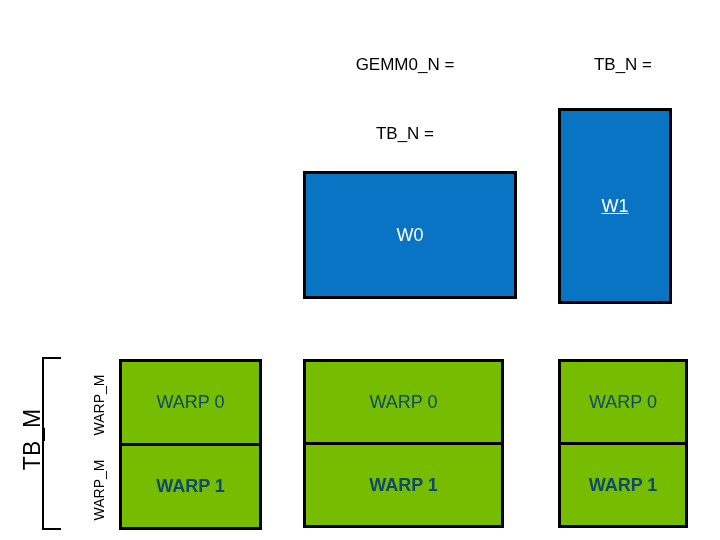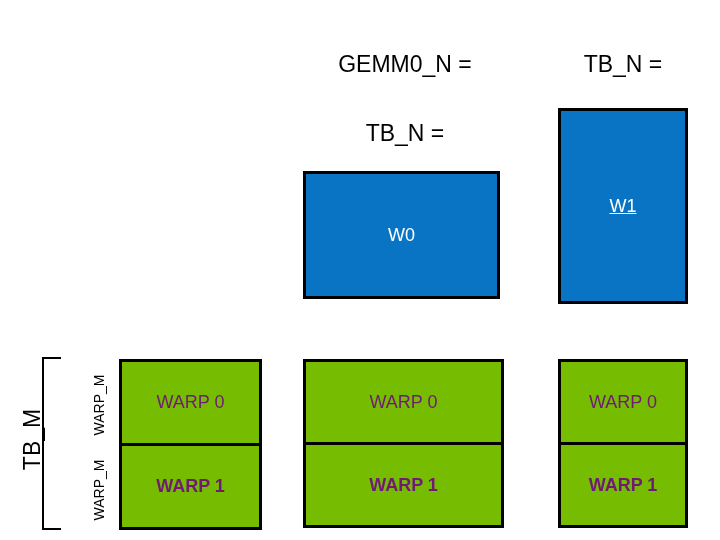--- a/index.html
+++ b/index.html
@@ -19,21 +19,21 @@
     position: relative;
     width: 720px;
     height: 540px;
     background: #ffffff;
   }
 
   
   .col-caption {
     position: absolute;
     text-align: center;
-    font-size: 23px;
+    font-size: 17px;
     line-height: 23px;
     color: #000000;
     white-space: pre;
     letter-spacing: 0px;
   }
   #caption-gemm0 {
     left: 305px;
     top: 7px;
     width: 200px;
   }
@@ -54,44 +54,44 @@
     box-sizing: border-box;
     display: flex;
     align-items: center;
     justify-content: center;
     color: #ffffff;
     font-size: 18px;
   }
   #box-w0 {
     left: 303px;
     top: 171px;
-    width: 197px;
+    width: 214px;
     height: 128px;
   }
   #box-w1 {
     left: 558px;
     top: 108px;
-    width: 130px;
+    width: 114px;
     height: 196px;
     text-decoration: underline;
   }
 
   
   .green-group {
     position: absolute;
     box-sizing: border-box;
   }
   .green-cell {
     background: #76BC00;
     border: 3px solid #000000;
     box-sizing: border-box;
     display: flex;
     align-items: center;
     justify-content: center;
-    color: #701a75;
+    color: #0c4a6e;
     font-size: 18px;
   }
   .green-cell.second {
     margin-top: -3px;
     font-weight: bold;
   }
 
   #group-left {
     left: 119px;
     top: 359px;

